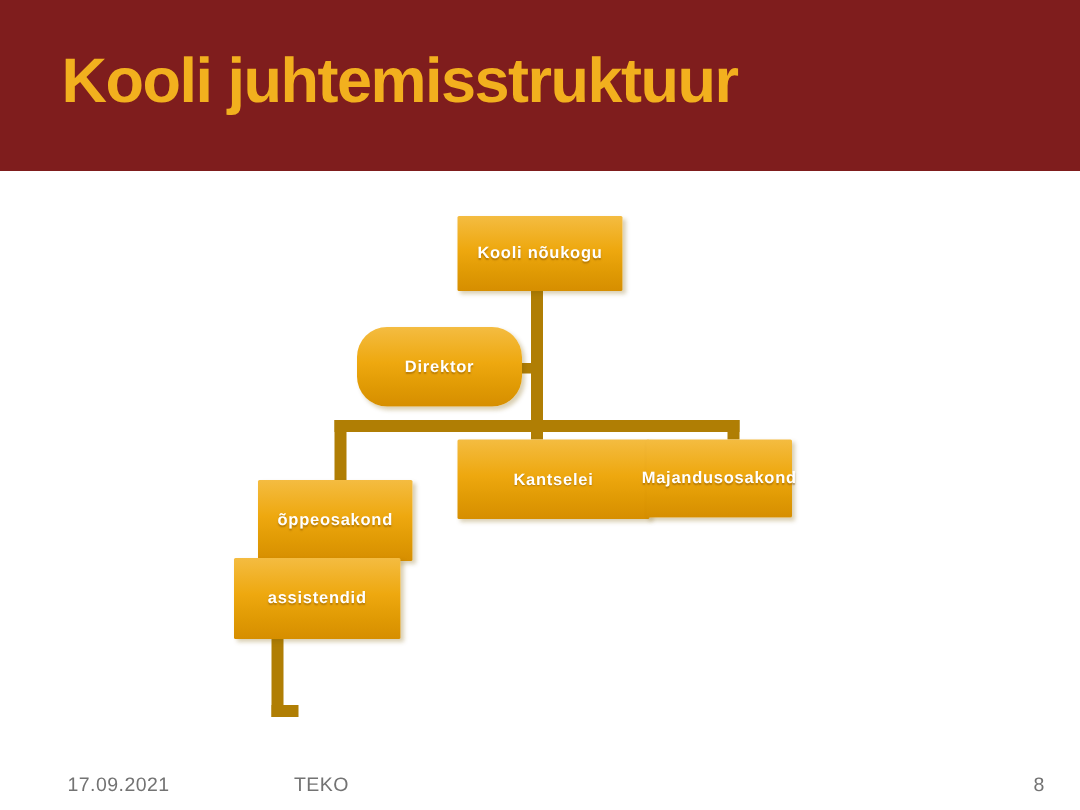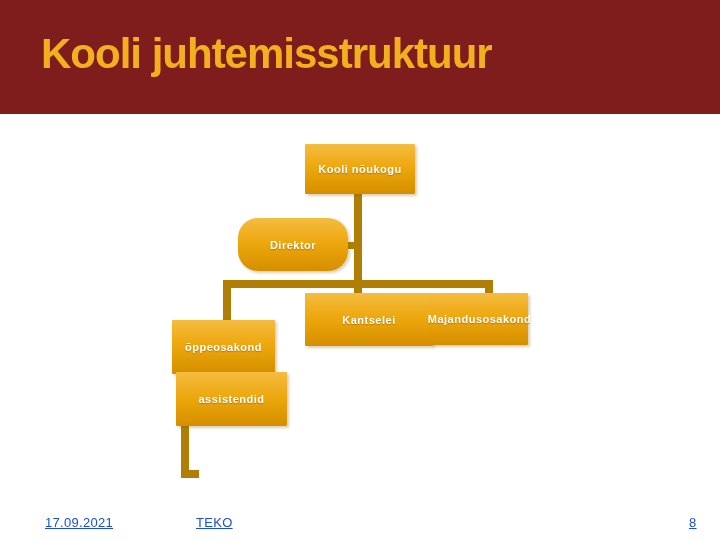--- a/index.html
+++ b/index.html
@@ -44,43 +44,42 @@
     font-weight: 700;
     letter-spacing: 0.5px;
     text-shadow: 0 1px 1px rgba(140, 90, 0, 0.55);
     white-space: nowrap;
   }
   .box-kooli-noukogu   { left: 305px; top: 144px; width: 110px; height: 50px; }
   .box-direktor        { left: 238px; top: 218px; width: 110px; height: 53px; border-radius: 20px; }
   .box-oppeosakond     { left: 172px; top: 293px; width: 103px; height: 54px; margin-top: 27px; }
   .box-kantselei       { left: 305px; top: 293px; width: 128px; height: 53px; }
   .box-majandusosakond { left: 431px; top: 293px; width: 97px; height: 52px; }
-  .box-assistendid     { left: 176px; top: 372px; width: 111px; height: 54px; }
+  .box-assistendid     { left: 156px; top: 372px; width: 111px; height: 54px; }
   .box-opetajad        { left: 198px; top: 449px; width: 112px; height: 54px; }
   
   .connector {
     position: absolute;
     background: #B07E04;
     z-index: 1;
   }
   .conn-noukogu-down   { left: 354px; top: 194px; width: 8px;   height: 99px; }
   .conn-direktor-stub  { left: 346px; top: 242px; width: 12px;  height: 7px; }
   .conn-bus            { left: 223px; top: 280px; width: 270px; height: 8px; }
   .conn-left-drop      { left: 223px; top: 280px; width: 8px;   height: 92px; z-index: 0; }
   .conn-right-drop     { left: 485px; top: 280px; width: 8px;   height: 13px; }
   .conn-assist-down    { left: 181px; top: 426px; width: 8px;   height: 52px; }
   .conn-assist-elbow   { left: 181px; top: 470px; width: 18px;  height: 8px; }
   
   .footer-item {
     position: absolute;
     top: 515px;
-    color: #1d4ed8;
+    color: #737373;
     font-size: 13px;
     letter-spacing: 0.3px;
-    text-decoration: underline;
   }
   .footer-date  { left: 45px; }
   .footer-org   { left: 196px; }
   .footer-page  { left: 689px; }
 </style>
 </head>
 <body>
 
 <div class="slide">
 

